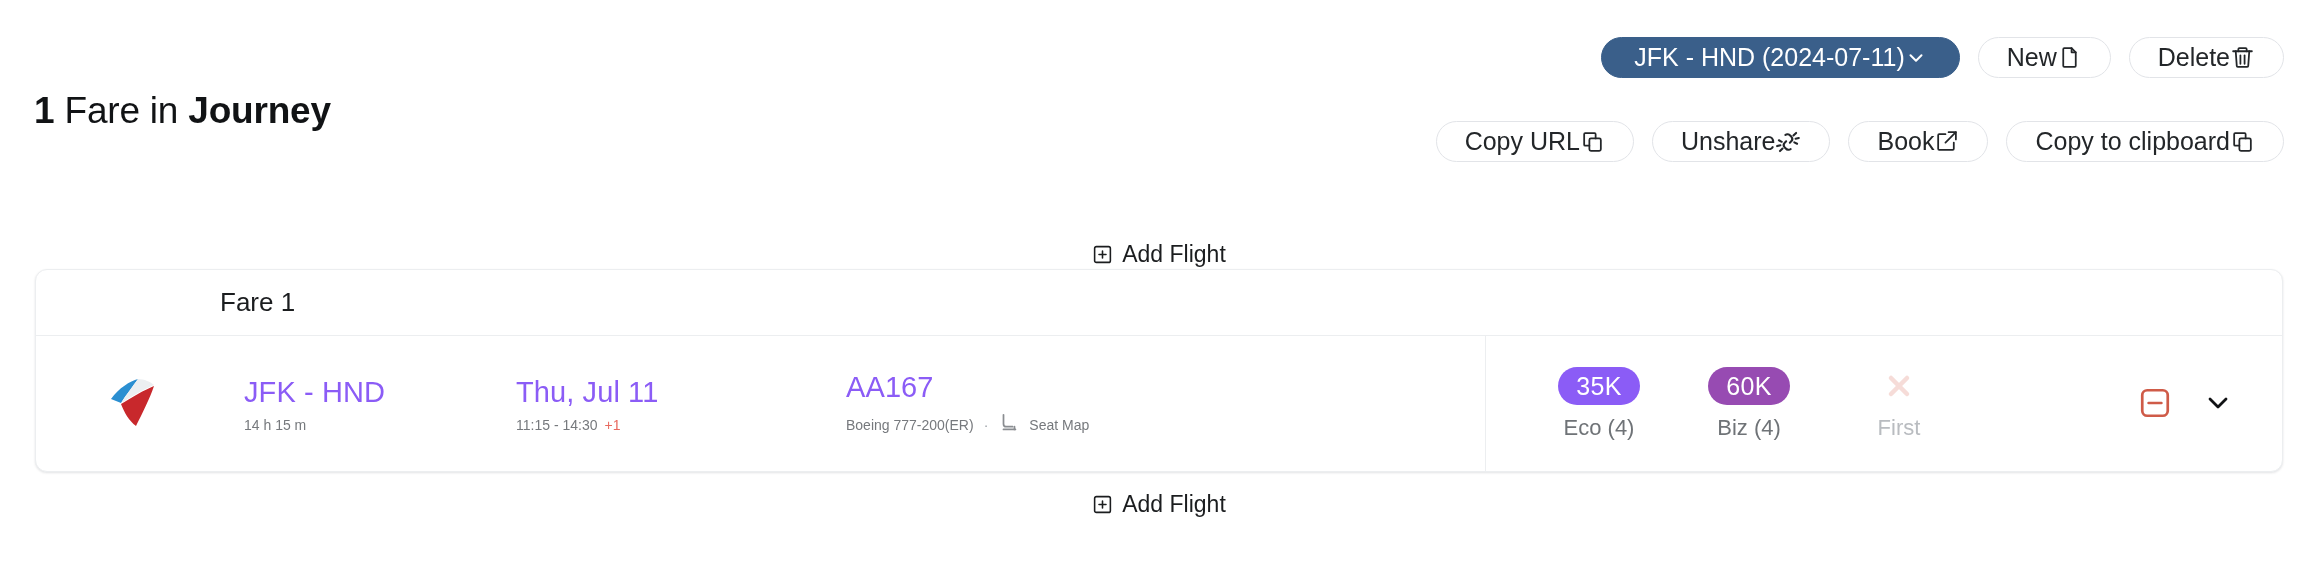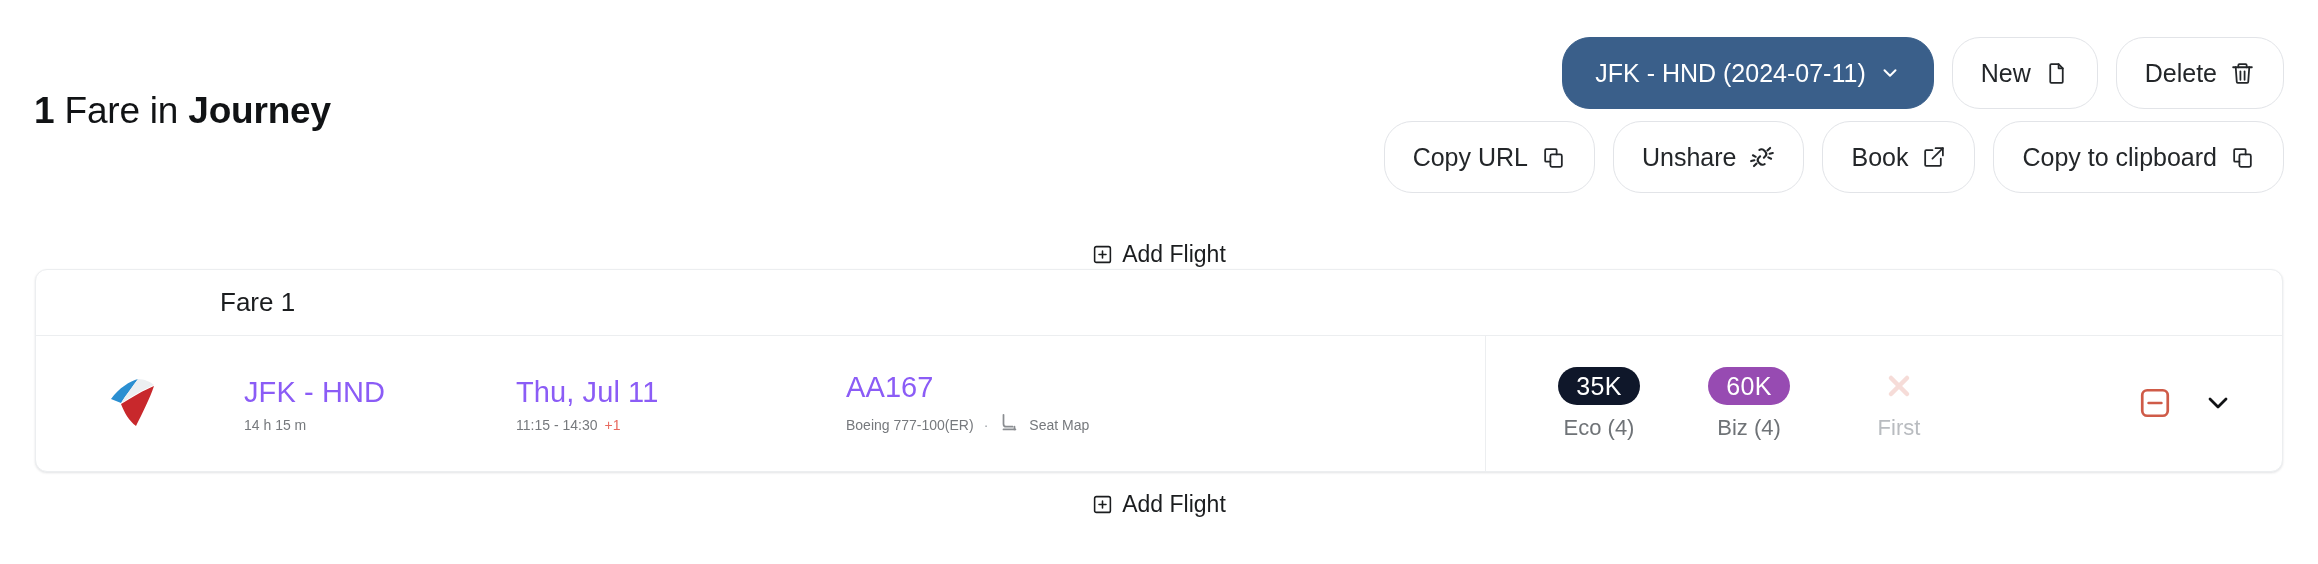--- a/index.html
+++ b/index.html
@@ -37,22 +37,21 @@
     align-items: center;
     gap: 18px;
   }
   .toolbar-row.row-1 { top: 37px; }
   .toolbar-row.row-2 { top: 121px; }
 
   .btn {
     display: inline-flex;
     align-items: center;
     justify-content: center;
-    gap: 13px;
-    height: 72px;
+    height: 41px;
     padding: 0 28px;
     border-radius: 28px;
     border: 1.6px solid #e2e4e8;
     background: #ffffff;
     color: #232629;
     font-size: 25px;
     font-family: "Liberation Sans", sans-serif;
     white-space: nowrap;
     cursor: pointer;
     line-height: 1;
@@ -353,40 +352,40 @@
           <div class="line1">Thu, Jul 11</div>
           <div class="line2">
             <span>11:15 - 14:30</span>
             <span class="plus-one">+1</span>
           </div>
         </div>
 
         <div class="col col-flight">
           <div class="line1">AA167</div>
           <div class="line2">
-            <span>Boeing 777-100(ER)</span>
+            <span>Boeing 777-200(ER)</span>
             <span class="dot-sep">·</span>
             <span class="seatmap">
               <span class="ico">
                 <svg width="22" height="22" viewBox="0 0 24 24" fill="none" stroke="#8a8d91" stroke-width="1.9" stroke-linecap="round" stroke-linejoin="round">
                     <path d="M6 3v10a3 3 0 0 0 3 3h7"></path>
                     <path d="M6 19h13"></path>
                     <path d="M18 16v3"></path>
                   </svg>
               </span>
               <span>Seat Map</span>
             </span>
           </div>
         </div>
       </div>
 
       <div class="fares">
 
         <div class="fare-cell">
-          <span class="pill" style="background:#0f172a">35K</span>
+          <span class="pill" style="background:#8b5cf6">35K</span>
           <span class="fare-name">Eco (4)</span>
         </div>
 
 
         <div class="fare-cell">
           <span class="pill" style="background:#974bb2">60K</span>
           <span class="fare-name">Biz (4)</span>
         </div>
 
         <div class="fare-cell disabled">

